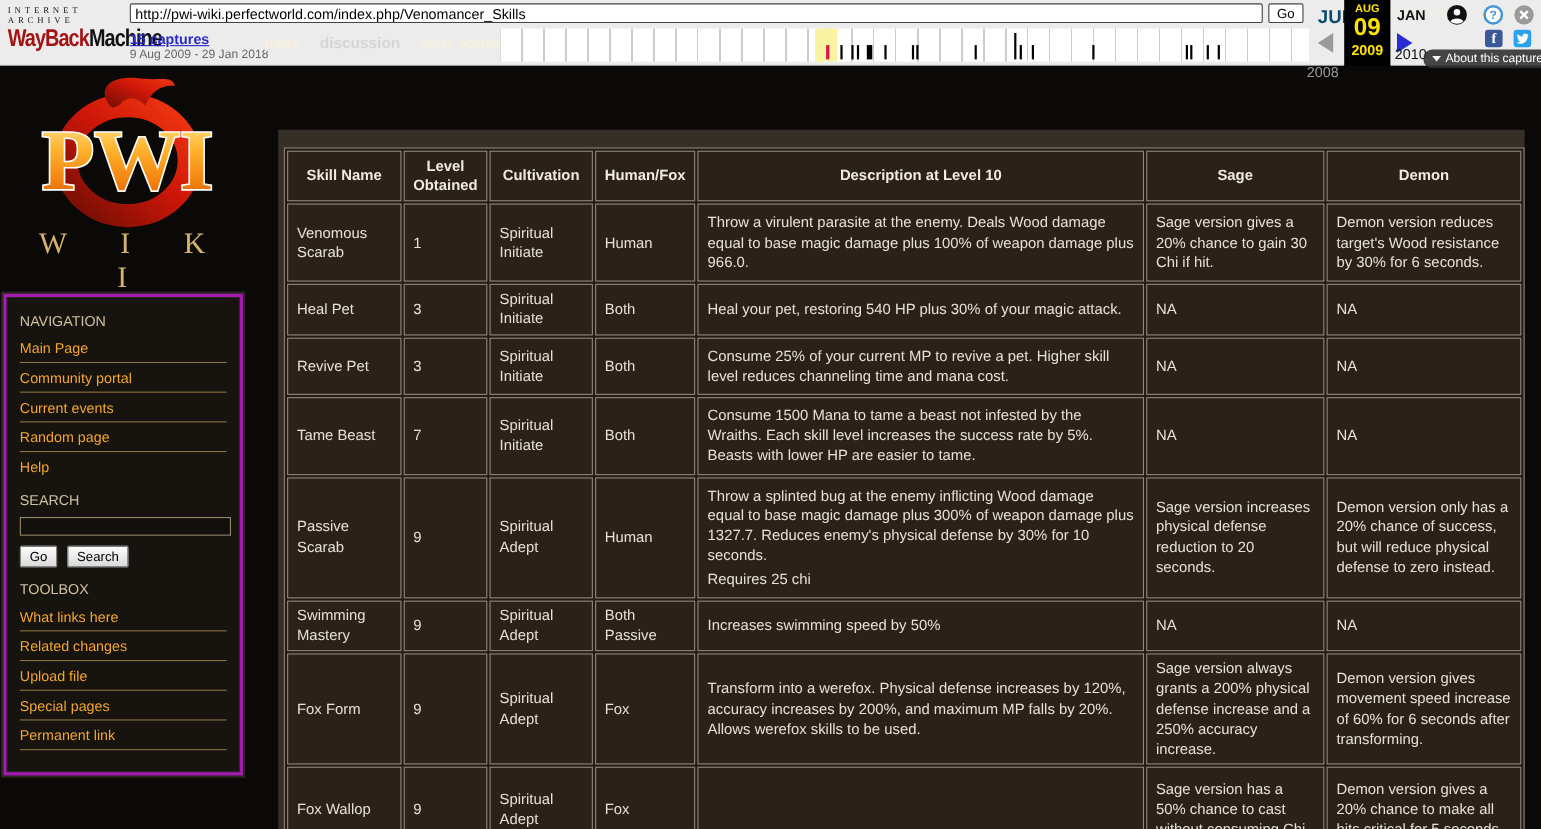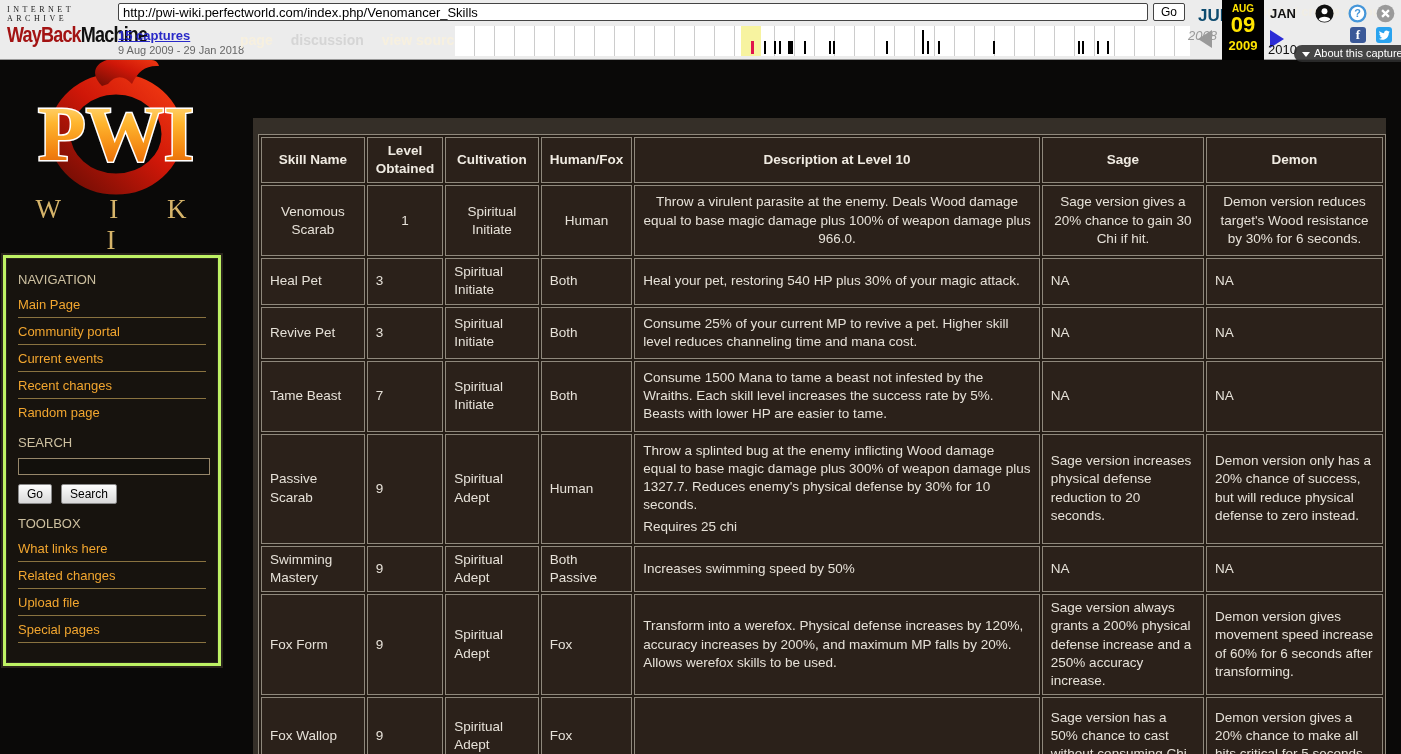--- a/index.html
+++ b/index.html
@@ -35,21 +35,21 @@
   .wb-timeline { position: absolute; left: 455px; top: 26px; width: 735px; height: 30px;
     background: repeating-linear-gradient(to right, #ffffff 0px, #ffffff 19px, #cccccc 19px, #cccccc 20px);
     z-index: 3; cursor: pointer; }
   .tl-highlight { position: absolute; top: 0; height: 30px; background: #f7f3a0; }
   .tl-tick { position: absolute; bottom: 2px; background: #000; }
   .tl-current { position: absolute; bottom: 2px; width: 3px; height: 13px; background: #e0144c; }
 
   .tl-prev-month { position: absolute; left: 1198px; top: 6px; font-size: 17px; font-weight: bold; color: #0c4a6e; z-index: 4; }
   .tl-prev-arrow { position: absolute; left: 1198px; top: 30px; width: 0; height: 0; z-index: 4; cursor: pointer;
     border-top: 9px solid transparent; border-bottom: 9px solid transparent; border-right: 14px solid #9a9a9a; }
-  .tl-prev-year { position: absolute; left: 1188px; top: 28px; font-size: 13px; color: #999; z-index: 4; font-style: italic; }
+  .tl-prev-year { position: absolute; left: 1188px; top: 58px; font-size: 13px; color: #999; z-index: 4; }
 
   .tl-current-box { position: absolute; left: 1222px; top: 0; width: 42px; height: 60px; background: #000;
     color: #ffe400; text-align: center; z-index: 5; }
   .tl-cb-month { font-size: 10px; font-weight: bold; margin-top: 3px; }
   .tl-cb-day { font-size: 22px; font-weight: bold; line-height: 22px; }
   .tl-cb-year { font-size: 13px; font-weight: bold; margin-top: 2px; }
 
   .tl-next-month { position: absolute; left: 1270px; top: 6px; font-size: 13px; font-weight: bold; color: #111; z-index: 4; }
   .tl-next-arrow { position: absolute; left: 1270px; top: 30px; width: 0; height: 0; z-index: 4; cursor: pointer;
     border-top: 9px solid transparent; border-bottom: 9px solid transparent; border-left: 14px solid #2b2bd6; }
@@ -62,27 +62,27 @@
   .icon-fb { left: 1350px; top: 27px; width: 16px; height: 16px; background: #3b5998; border-radius: 3px;
     color: #fff; font-weight: bold; font-size: 13px; text-align: center; line-height: 16px; font-family: "Liberation Serif", serif; }
   .icon-tw { left: 1376px; top: 27px; width: 16px; height: 16px; background: #2aa3ef; border-radius: 3px; }
   .about-pill { position: absolute; left: 1294px; top: 45px; height: 17px; padding: 0 8px;
     background: rgba(45,45,45,.88); border-radius: 8px; color: #fff; font-size: 11px;
     line-height: 17px; z-index: 7; cursor: pointer; white-space: nowrap; }
   .about-pill .tri { display: inline-block; width: 0; height: 0; border-left: 4px solid transparent;
     border-right: 4px solid transparent; border-top: 5px solid #fff; margin-right: 4px; }
 
   
-  .sidebar { position: absolute; left: 0; top: 52px; width: 235px; height: 600px; background: #0a0908; z-index: 10; }
+  .sidebar { position: absolute; left: 0; top: 64px; width: 235px; height: 600px; background: #0a0908; z-index: 10; }
   .pwi-logo { position: absolute; left: 6px; top: 2px; }
   .wiki-word { position: absolute; left: 0; top: 142px; width: 225px; text-align: center;
     font-family: "Liberation Serif", serif; font-size: 27px; color: #d6b46a; letter-spacing: 21px;
     padding-left: 18px; }
   .side-panel { position: absolute; left: 3px; top: 203px; width: 218px; background: #17130e;
-    border: 3px solid #bef264; box-shadow: 0 0 0 2px #2a251d, inset 0 0 0 1px #2a251d;
+    border: 3px solid #a21caf; box-shadow: 0 0 0 2px #2a251d, inset 0 0 0 1px #2a251d;
     padding: 8px 12px 10px 12px; }
   .side-h { color: #cdc0a0; font-size: 13px; margin: 6px 0 4px 0; }
   .side-list { list-style: none; margin-bottom: 10px; }
   .side-list li { font-size: 13px; color: #f2a62f; padding: 6px 0 5px 0;
     border-bottom: 1px solid #8a7340; cursor: pointer; }
   .side-list.nav-list li:last-child { border-bottom: none; }
   .side-search-input { width: 192px; height: 17px; background: #12100c; border: 1px solid #97876a;
     color: #e6e1d8; font-size: 12px; margin: 4px 0 9px 0; padding: 0 3px; }
   .side-btn { font-size: 12px; color: #000; background: linear-gradient(#fdfdfd, #d9d9d9);
     border: 1px solid #8a8a8a; border-radius: 2px; padding: 2px 8px; margin-right: 9px; cursor: pointer; }
@@ -194,36 +194,37 @@
     <text x="110" y="106" text-anchor="middle" font-family="Liberation Serif, serif" font-size="78" font-weight="bold" fill="url(#goldg)" stroke="#ffffff" stroke-width="3" paint-order="stroke">PWI</text>
   </svg>
   <div class="wiki-word">W I K I</div>
 
   <div class="side-panel">
     <div class="side-h">NAVIGATION</div>
     <ul class="side-list nav-list">
         <li>Main Page</li>
         <li>Community portal</li>
         <li>Current events</li>
-        <li>Recent changes</li>
         <li>Random page</li>
+        <li>Help</li>
       </ul>
 
     <div class="side-h">SEARCH</div>
     <input class="side-search-input" value="" style="">
     <div class="side-search-row">
       <button class="side-btn">Go</button><button class="side-btn">Search</button>
     </div>
 
     <div class="side-h">TOOLBOX</div>
     <ul class="side-list tool-list">
         <li>What links here</li>
         <li>Related changes</li>
         <li>Upload file</li>
         <li>Special pages</li>
+        <li>Permanent link</li>
       </ul>
   </div>
 </div>
 
 <div class="content">
   <table class="skills-table">
     <colgroup>
       <col style="width:105px">
         <col style="width:68px">
         <col style="width:94px">
@@ -237,21 +238,21 @@
           <th>Skill Name</th>
           <th>Level Obtained</th>
           <th>Cultivation</th>
           <th>Human/Fox</th>
           <th>Description at Level 10</th>
           <th>Sage</th>
           <th>Demon</th>
         </tr>
       </thead>
     <tbody>
-        <tr style="height: 60px; text-align: center;">
+        <tr style="height: 60px;">
           <td>Venomous Scarab</td>
           <td>1</td>
           <td>Spiritual Initiate</td>
           <td>Human</td>
           <td>
             <p>Throw a virulent parasite at the enemy. Deals Wood damage equal to base magic damage plus 100% of weapon damage plus 966.0.</p>
           </td>
           <td>Sage version gives a 20% chance to gain 30 Chi if hit.</td>
           <td>Demon version reduces target's Wood resistance by 30% for 6 seconds.</td>
         </tr>

